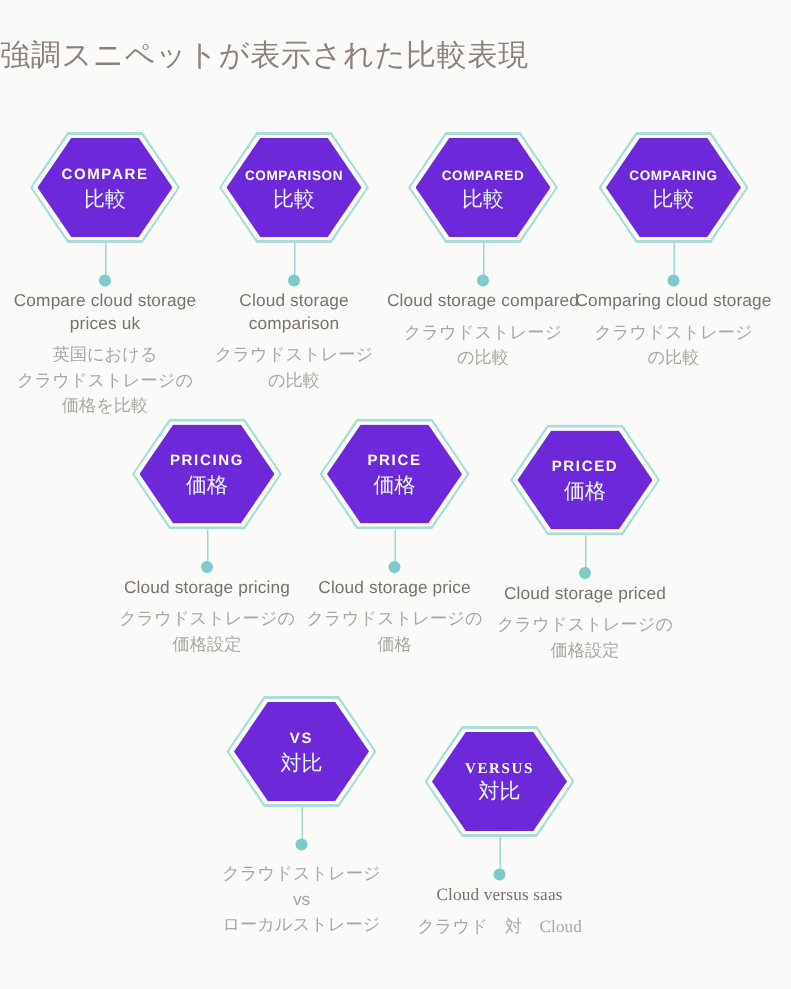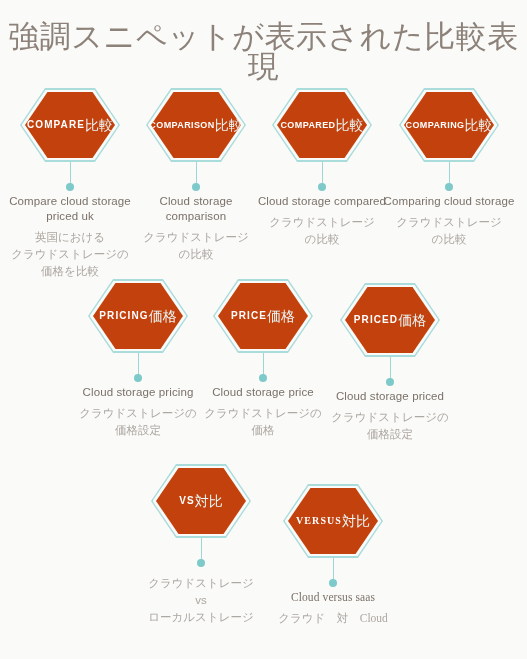--- a/index.html
+++ b/index.html
@@ -18,22 +18,22 @@
     height: 659px;
     background: #fafaf9;
   }
 
   
   .page-title {
     position: absolute;
     top: 22px;
     left: 0;
     width: 527px;
-    text-align: center;
-    font-size: 31px;
+    text-align: left;
+    font-size: 20px;
     line-height: 30px;
     letter-spacing: 0.5px;
     color: #8d8279;
     font-weight: 400;
   }
 
   
   .node {
     position: absolute;
     width: 140px;
@@ -69,25 +69,25 @@
   }
 
   
   .hex-fill {
     position: absolute;
     left: 50%;
     top: 4px;
     width: 90px;
     height: 66px;
     margin-left: -45px;
-    background: #c2410c;
+    background: #6d28d9;
     -webkit-clip-path: polygon(25% 0%, 75% 0%, 100% 50%, 75% 100%, 25% 100%, 0% 50%);
     clip-path: polygon(25% 0%, 75% 0%, 100% 50%, 75% 100%, 25% 100%, 0% 50%);
     display: flex;
-    flex-direction: row;
+    flex-direction: column;
     align-items: center;
     justify-content: center;
   }
 
   .hex-en {
     font-size: 10px;
     font-weight: 700;
     letter-spacing: 1.1px;
     color: #ffffff;
     line-height: 14px;
@@ -160,21 +160,21 @@
       <div class="hex-fill">
         <div class="hex-en">COMPARE</div>
         <div class="hex-ja">比較</div>
       </div>
     </div>
     <div class="connector">
       <div class="conn-line"></div>
       <div class="conn-dot"></div>
     </div>
     <div class="cap-en nowrap">Compare cloud storage
-priced uk</div>
+prices uk</div>
     <div class="cap-ja nowrap">英国における
 クラウドストレージの
 価格を比較</div>
   </div>
 
   <div class="node" style="left:196px; top:88px;">
     <div class="hex-wrap">
       <div class="hex-outline"></div>
       <div class="hex-fill">
         <div class="hex-en narrow">COMPARISON</div>

